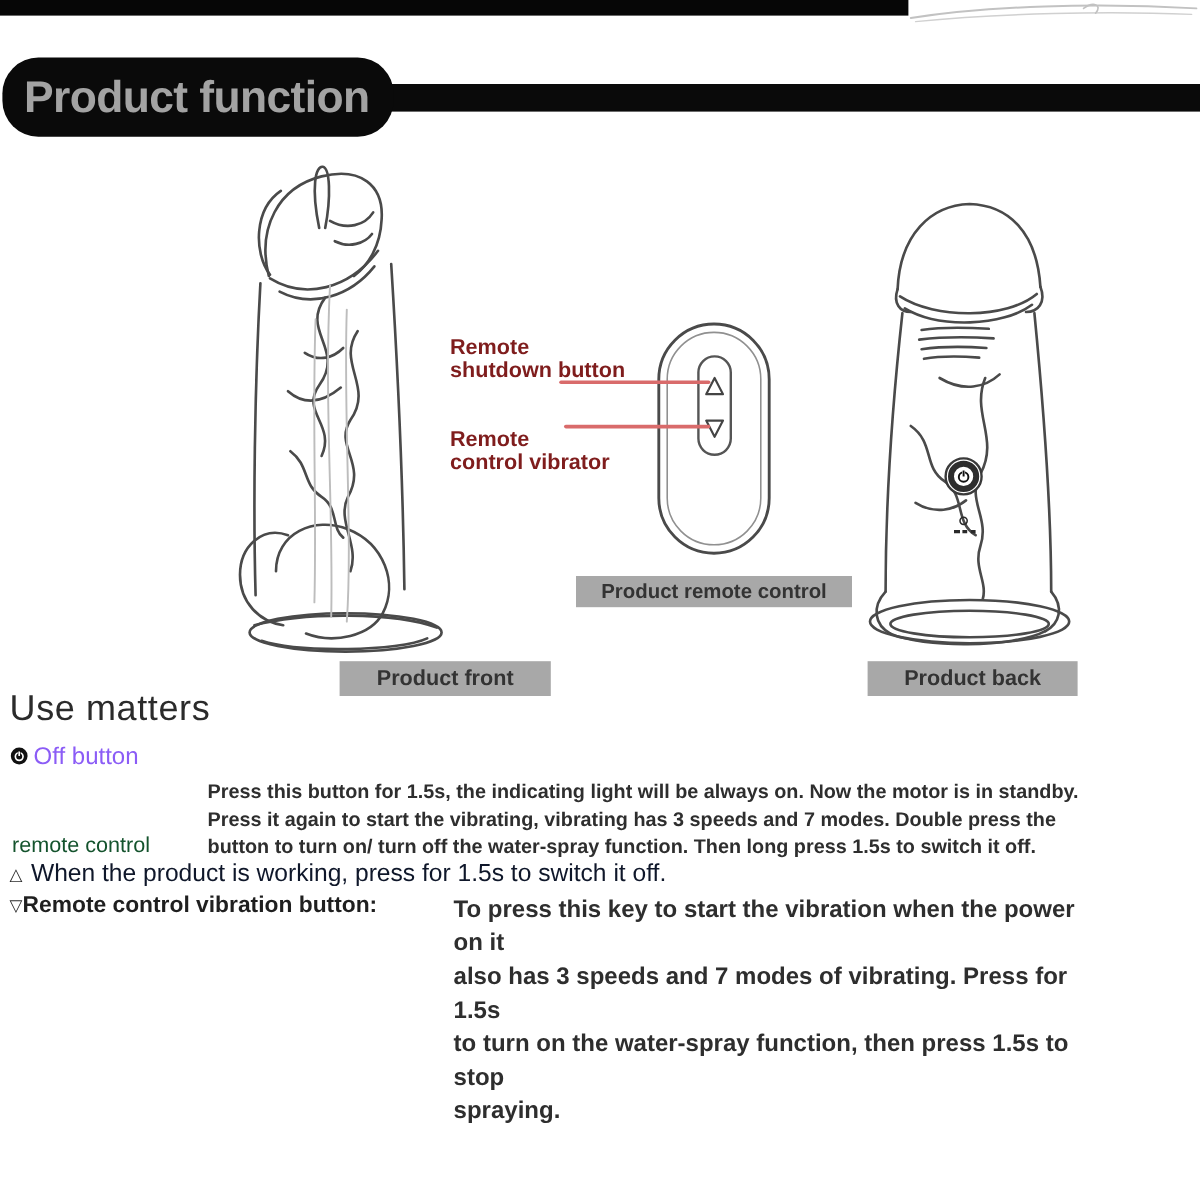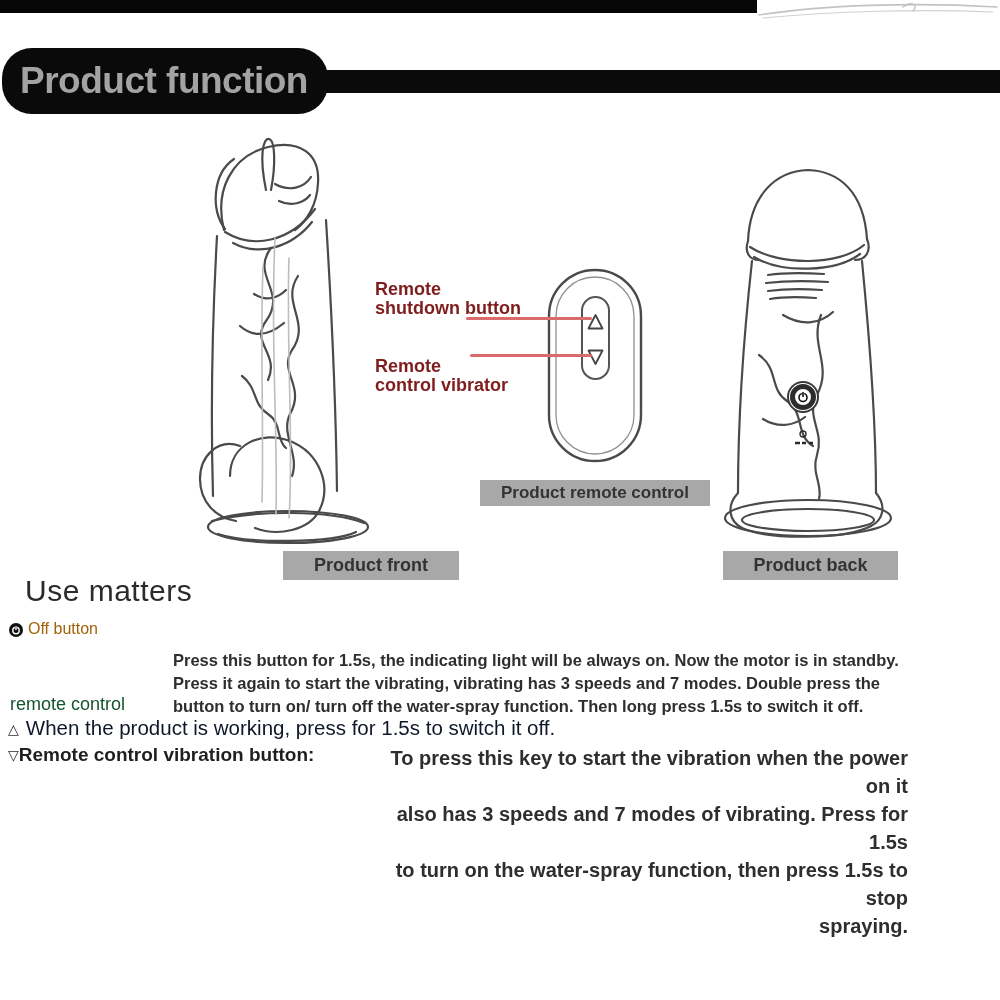--- a/index.html
+++ b/index.html
@@ -18,29 +18,29 @@
   .banner-title{color:#a3a3a3;font-size:37px;font-weight:600;letter-spacing:-0.5px;}
   
   .callout{font-size:18px;font-weight:bold;color:#7f1d1d;line-height:19px;white-space:pre-line;}
   .leader{height:3px;background:#d96b6b;border-radius:2px;}
   
   .caption{
     background:#a8a8a8;color:#333;font-weight:bold;text-align:center;
     display:flex;align-items:center;justify-content:center;box-sizing:border-box;
   }
   
-  .h-use{font-size:30px;color:#2b2b2b;letter-spacing:0.5px;margin-left:17px;}
-  .off-label{font-size:16px;color:#a16207;}
+  .h-use{font-size:30px;color:#2b2b2b;letter-spacing:0.5px;}
+  .off-label{font-size:20px;color:#8b5cf6;}
   .para-bold{font-size:16.5px;font-weight:bold;color:#2e2e2e;line-height:23px;white-space:pre-line;margin-top:28px;}
   .sub-head{font-size:18px;color:#14532d;}
   .row-line{display:flex;align-items:baseline;}
   .tri-prefix{font-size:14px;color:#2a2a2a;transform:translateY(-1px);}
   .bold-label{font-size:19px;font-weight:bold;color:#1f1f1f;}
   .reg-desc{font-size:20.5px;color:#0f172a;margin-left:7px;}
-  .vib-desc{font-size:20px;font-weight:bold;color:#2e2e2e;line-height:28px;white-space:pre-line;text-align:right;}
+  .vib-desc{font-size:20px;font-weight:bold;color:#2e2e2e;line-height:28px;white-space:pre-line;}
   svg{display:block;}
 </style>
 </head>
 <body>
 
 <div id="canvas">
 
   <div class="abs top-strip"></div>
   <svg class="abs" style="left:753px;top:0;" width="247" height="22" viewBox="0 0 247 22">
     <g fill="none" stroke-linecap="round">

